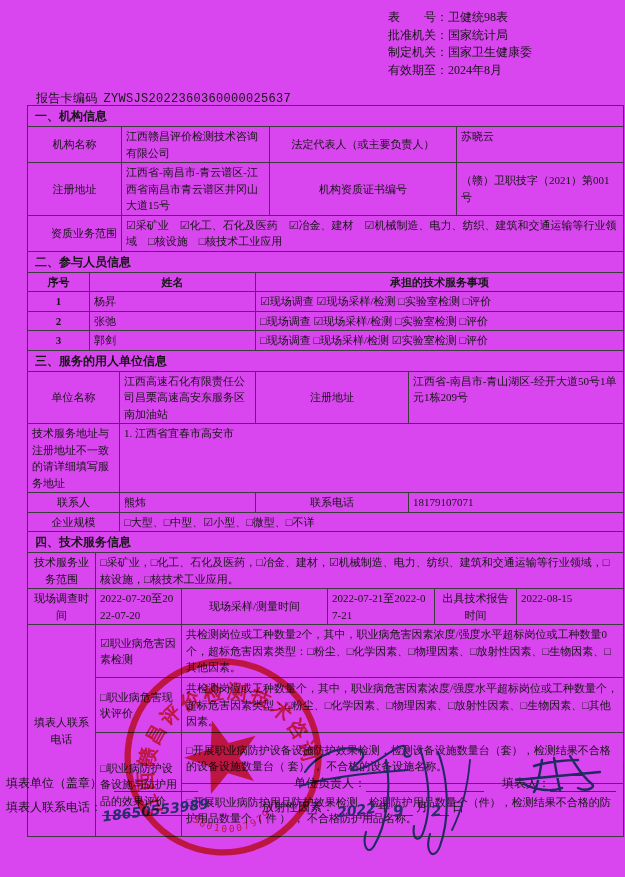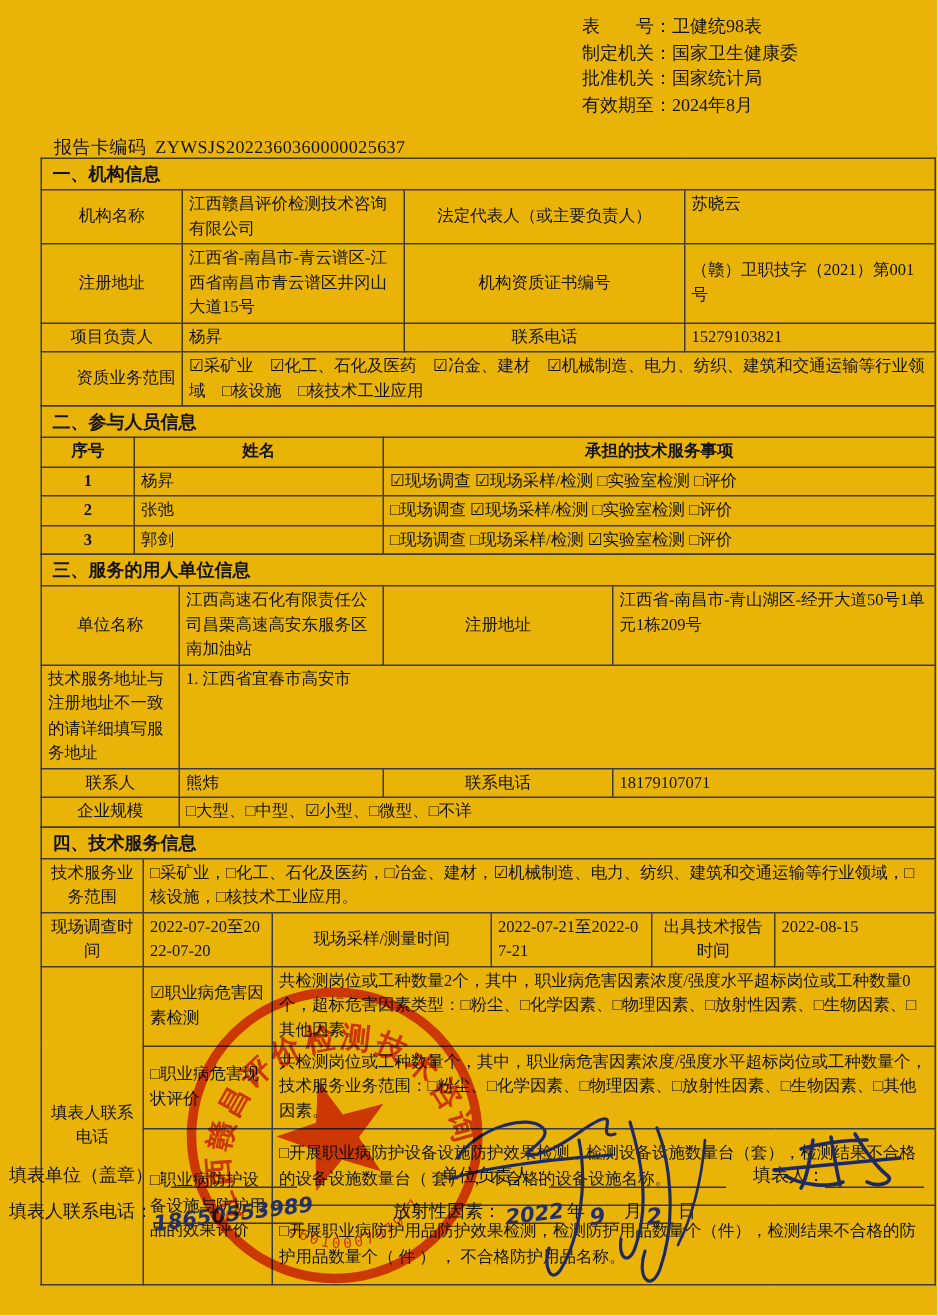--- a/index.html
+++ b/index.html
@@ -1,27 +1,27 @@
 <!DOCTYPE html>
 <html><head>
 <meta charset="utf-8">
 <style>
   html,body{margin:0;padding:0;}
   body{
     width:625px;height:877px;background:#fbfbfa;
     font-family:"Liberation Serif","DejaVu Serif",serif;
     color:#151515;font-size:11px;
   }
-  .page{position:relative;width:625px;height:877px;overflow:hidden;background:#eab308;}
+  .page{position:relative;width:625px;height:877px;overflow:hidden;background:#d946ef;}
   
   .meta{position:absolute;top:9px;left:388px;line-height:17.6px;font-size:12px;white-space:nowrap;}
   .meta .row{display:block;}
   
   .report-line{position:absolute;top:90px;left:36px;font-size:12px;letter-spacing:.3px;}
-  .report-line .code{margin-left:6px;font-family:Liberation Serif, serif;margin-top:12px;}
+  .report-line .code{margin-left:6px;font-family:Liberation Mono, monospace;margin-top:12px;}
   
   .form{position:absolute;top:106px;left:27px;width:596px;}
   table{border-collapse:collapse;table-layout:fixed;width:596px;margin-top:-1px;}
   td{border:1px solid #3c3c3c;padding:1px 4px;vertical-align:middle;line-height:1.5;word-break:break-all;}
   .sec-title td{font-weight:bold;font-size:12px;padding:1px 7px;height:16px;word-break:keep-all;}
   .c{text-align:center;font-weight:bold;}
   .lbl{text-align:center;}
   td.tall{height:30px;text-align:right;}
   
   .footer{position:absolute;left:0;top:775px;width:625px;height:100px;font-size:12px;}
@@ -33,22 +33,22 @@
   .overlay{position:absolute;left:0;top:0;pointer-events:none;}
   .stamp{position:absolute;left:118px;top:648px;width:212px;height:224px;transform:rotate(-17deg);opacity:.88;mix-blend-mode:multiply;}
 </style>
 </head>
 <body>
 
 <div class="page">
 
   <div class="meta">
     <span class="row"><span>表　　号：</span><span>卫健统98表</span></span>
+    <span class="row"><span>批准机关：</span><span>国家统计局</span></span>
     <span class="row"><span>制定机关：</span><span>国家卫生健康委</span></span>
-    <span class="row"><span>批准机关：</span><span>国家统计局</span></span>
     <span class="row"><span>有效期至：</span><span>2024年8月</span></span>
   </div>
 
   <div class="report-line">
     <span>报告卡编码</span><span class="code">ZYWSJS2022360360000025637</span>
   </div>
 
   <div class="form">
 
     <table>
@@ -66,26 +66,20 @@
         <td class="lbl">机构名称</td>
         <td>江西赣昌评价检测技术咨询有限公司</td>
         <td class="lbl">法定代表人（或主要负责人）</td>
         <td style="vertical-align:top">苏晓云</td>
       </tr>
       <tr>
         <td class="lbl">注册地址</td>
         <td>江西省-南昌市-青云谱区-江西省南昌市青云谱区井冈山大道15号</td>
         <td class="lbl">机构资质证书编号</td>
         <td>（赣）卫职技字（2021）第001号</td>
-      </tr>
-      <tr>
-        <td class="lbl">项目负责人</td>
-        <td>杨昇</td>
-        <td class="lbl">联系电话</td>
-        <td>15279103821</td>
       </tr>
       <tr>
         <td class="lbl tall">资质业务范围</td>
         <td colspan="3">☑采矿业　☑化工、石化及医药　☑冶金、建材　☑机械制造、电力、纺织、建筑和交通运输等行业领域　□核设施　□核技术工业应用</td>
       </tr>
     </tbody>
       </table>
 
     <table>
       <colgroup>
@@ -179,21 +173,21 @@
         <td class="lbl">出具技术报告时间</td>
         <td style="vertical-align:top">2022-08-15</td>
       </tr>
       <tr>
         <td class="lbl" rowspan="4">填表人联系电话</td>
         <td>☑职业病危害因素检测</td>
         <td colspan="4" style="height:50px">共检测岗位或工种数量2个，其中，职业病危害因素浓度/强度水平超标岗位或工种数量0个，超标危害因素类型：□粉尘、□化学因素、□物理因素、□放射性因素、□生物因素、□其他因素。</td>
       </tr>
       <tr>
         <td>□职业病危害现状评价</td>
-        <td colspan="4" style="height:52px">共检测岗位或工种数量个，其中，职业病危害因素浓度/强度水平超标岗位或工种数量个，技术服务业务范围：□粉尘、□化学因素、□物理因素、□放射性因素、□生物因素、□其他因素。</td>
+        <td colspan="4" style="height:52px">共检测岗位或工种数量个，其中，职业病危害因素浓度/强度水平超标岗位或工种数量个，超标危害因素类型：□粉尘、□化学因素、□物理因素、□放射性因素、□生物因素、□其他因素。</td>
       </tr>
       <tr>
         <td rowspan="2">□职业病防护设备设施与防护用品的效果评价</td>
         <td colspan="4" style="height:48px">□开展职业病防护设备设施防护效果检测，检测设备设施数量台（套），检测结果不合格的设备设施数量台（ 套） ， 不合格的设备设施名称。</td>
       </tr>
       <tr>
         <td colspan="4" style="height:50px">□开展职业病防护用品防护效果检测，检测防护用品数量个（件），检测结果不合格的防护用品数量个（ 件 ） ， 不合格防护用品名称。</td>
       </tr>
     </tbody>
       </table>

